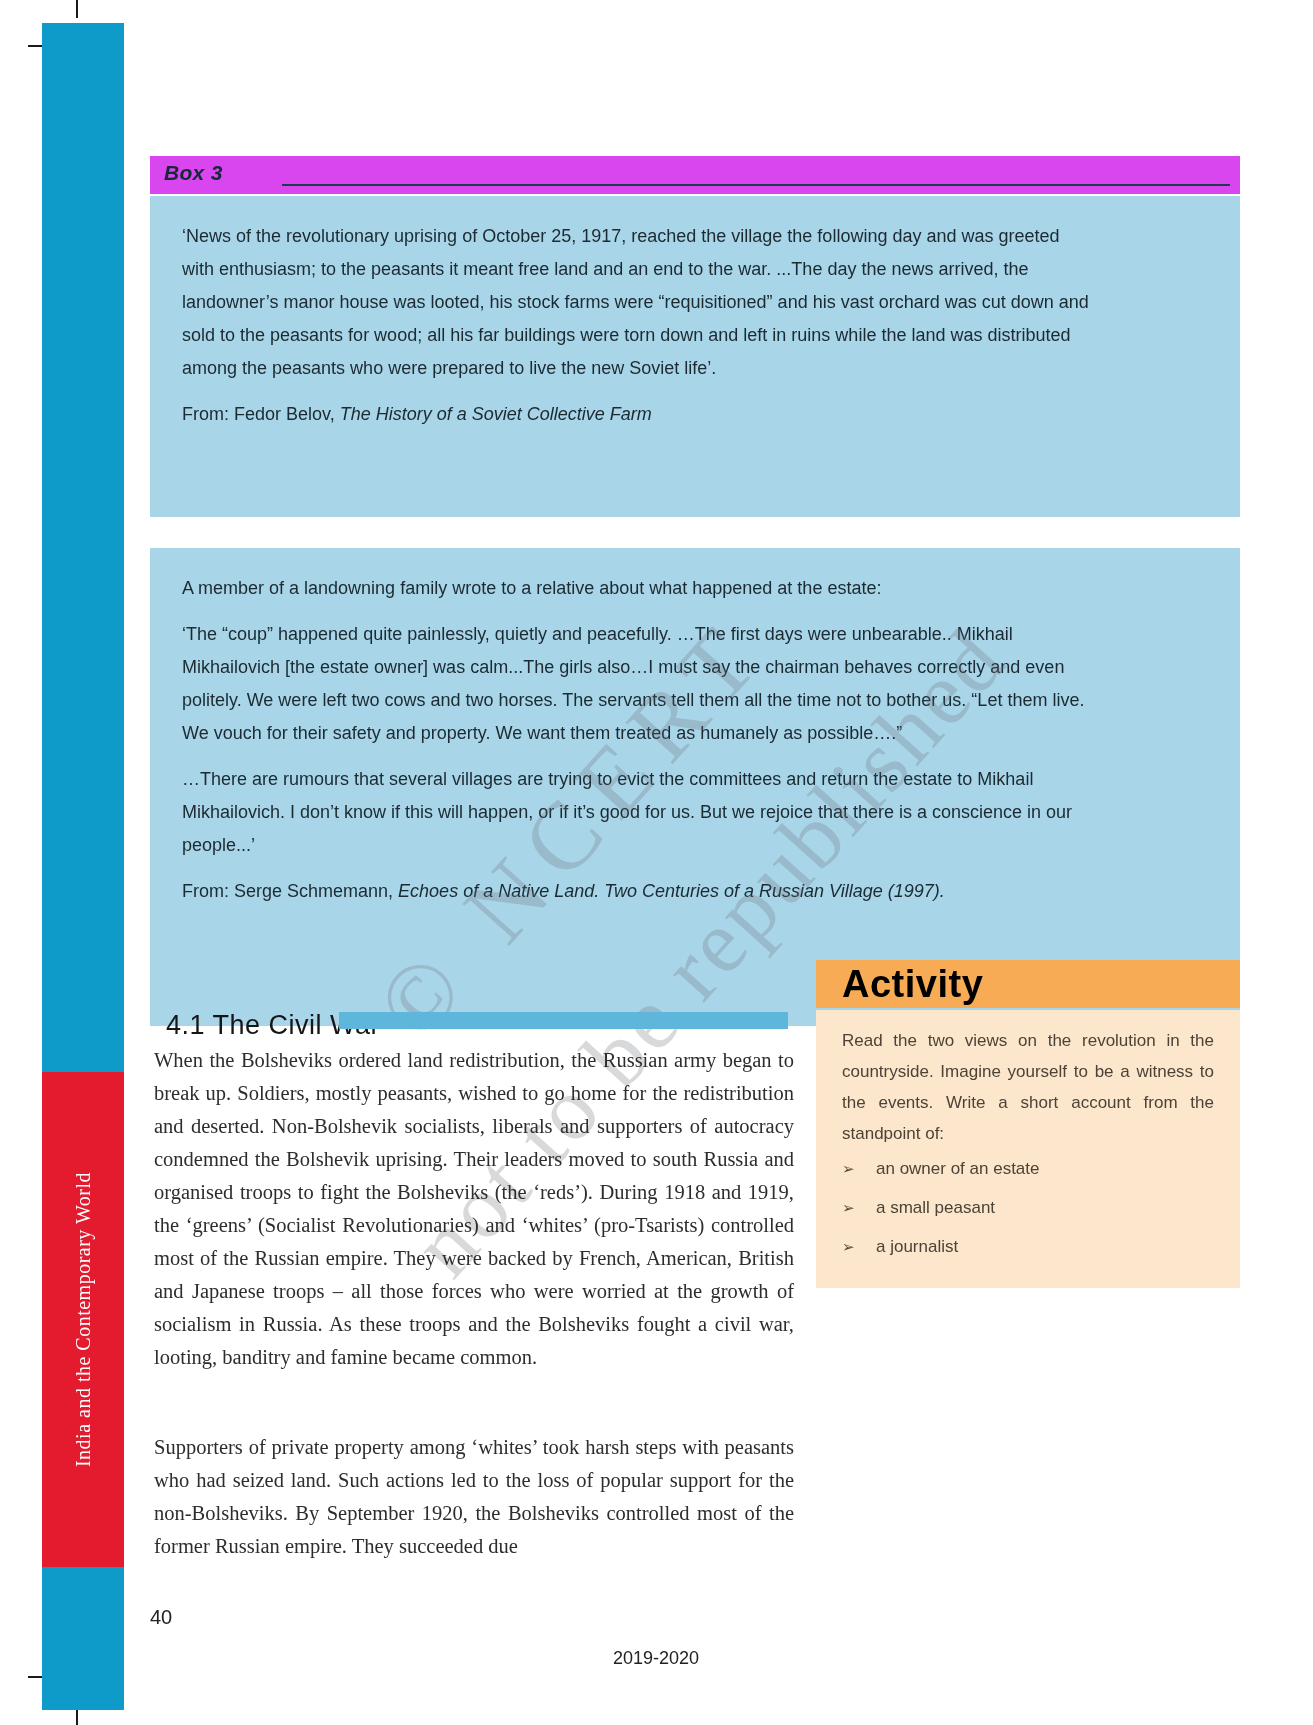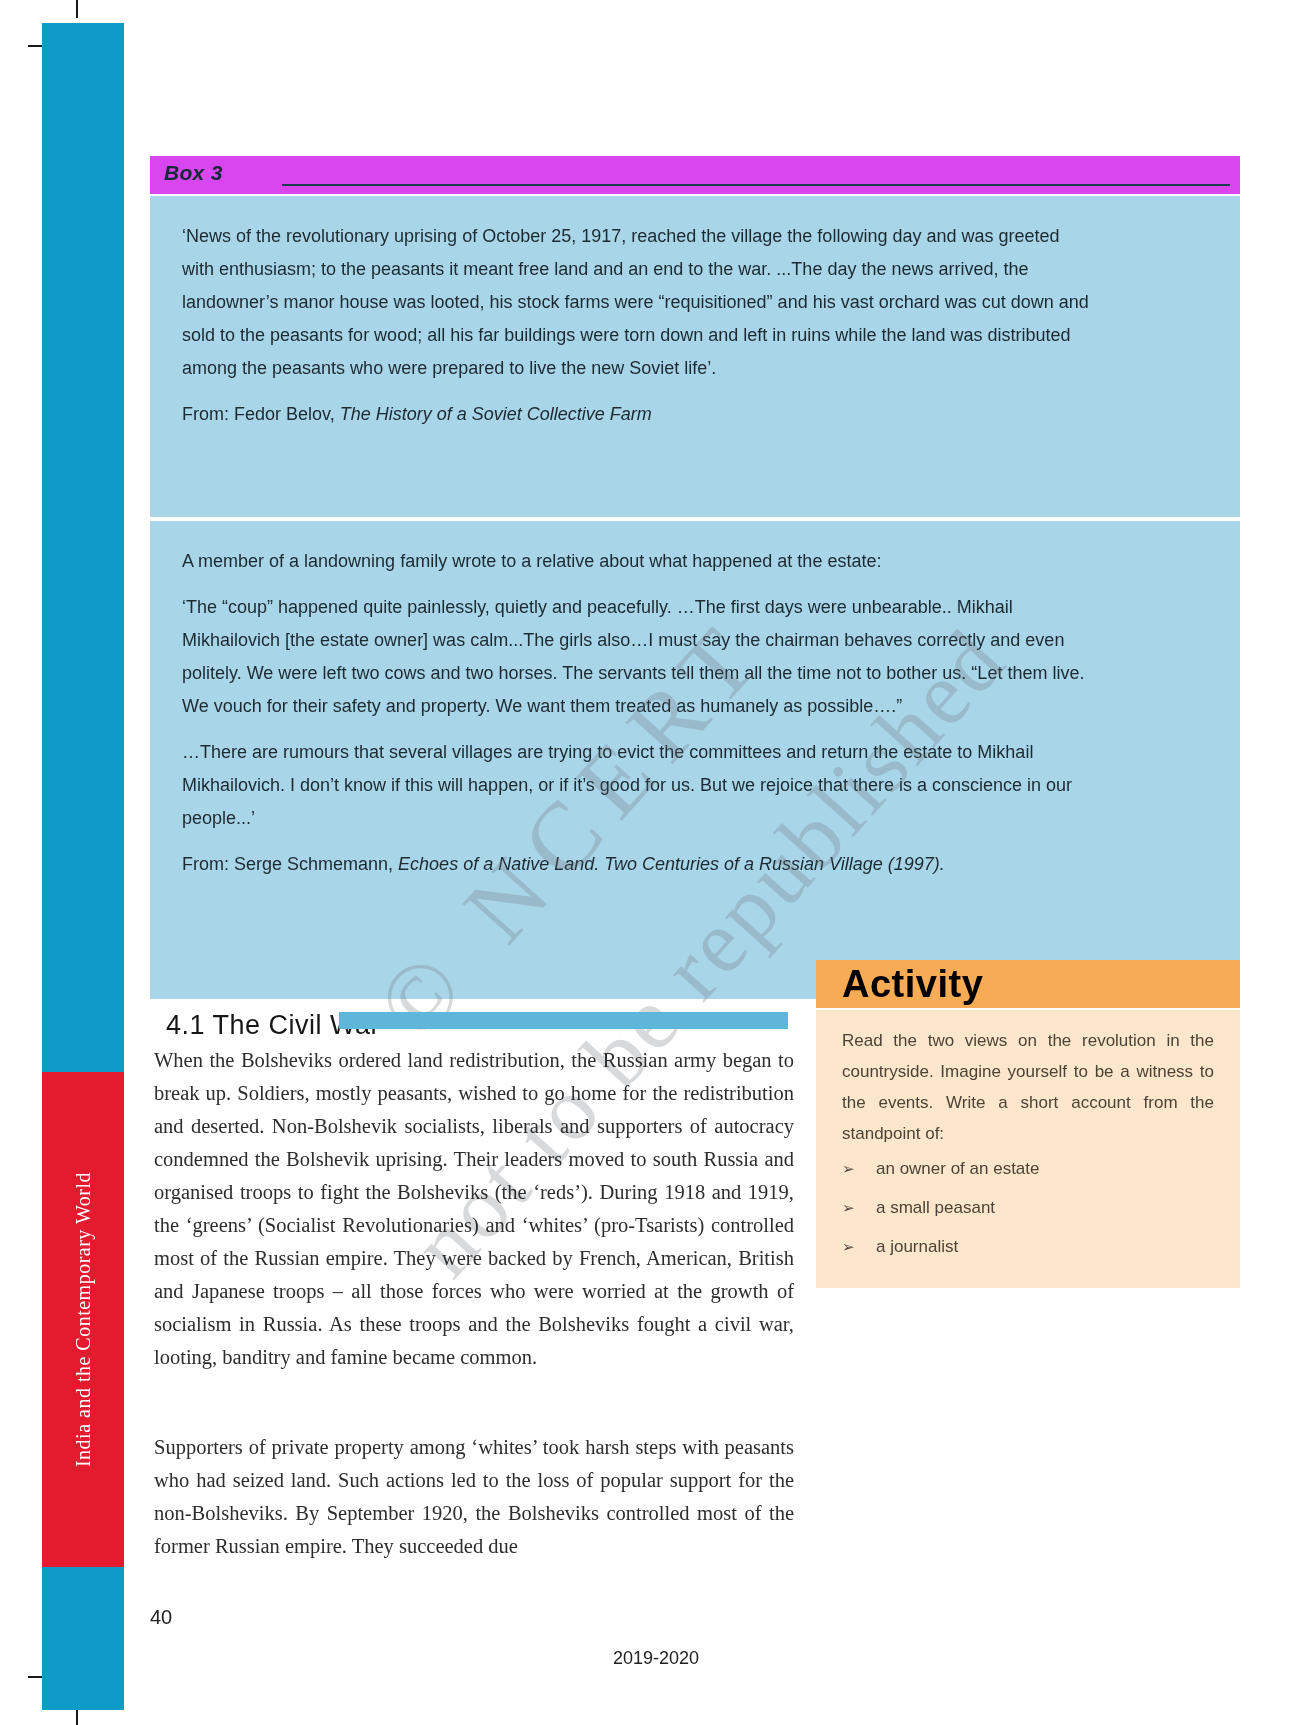--- a/index.html
+++ b/index.html
@@ -23,21 +23,21 @@
   
   .box3-band{position:absolute;left:150px;top:156px;width:1090px;height:38px;background:#d946ef;}
   .box3-label{position:absolute;left:14px;top:5px;font-size:21px;font-weight:bold;font-style:italic;
               color:#122b36;letter-spacing:.3px;}
   .box3-rule{position:absolute;left:132px;right:10px;bottom:8px;height:2px;background:#1d3d4d;}
 
   
   .bluebox{position:absolute;left:150px;width:1090px;background:#a9d5e9;color:#1c2a31;
            box-sizing:border-box;padding:24px 150px 0 32px;font-size:18px;line-height:33px;}
   .box1{top:196px;height:321px;}
-  .box2{top:521px;height:478px;padding-top:24px;}
+  .box2{top:548px;height:478px;padding-top:24px;}
   .bx-heading{font-weight:bold;font-size:18.5px;color:#15232b;margin:0 0 16px 0;line-height:33px;}
   .bx-text{margin:0 0 13px 0;}
   .bx-source{margin:0;}
   .bx-source i{font-style:italic;}
 
   
   .watermark{position:absolute;left:120px;top:380px;width:1040px;height:1020px;
              display:flex;flex-direction:column;align-items:center;justify-content:center;
              transform:rotate(-48deg);pointer-events:none;color:rgba(105,110,116,0.26);
              font-family:"Liberation Serif",serif;white-space:nowrap;}

